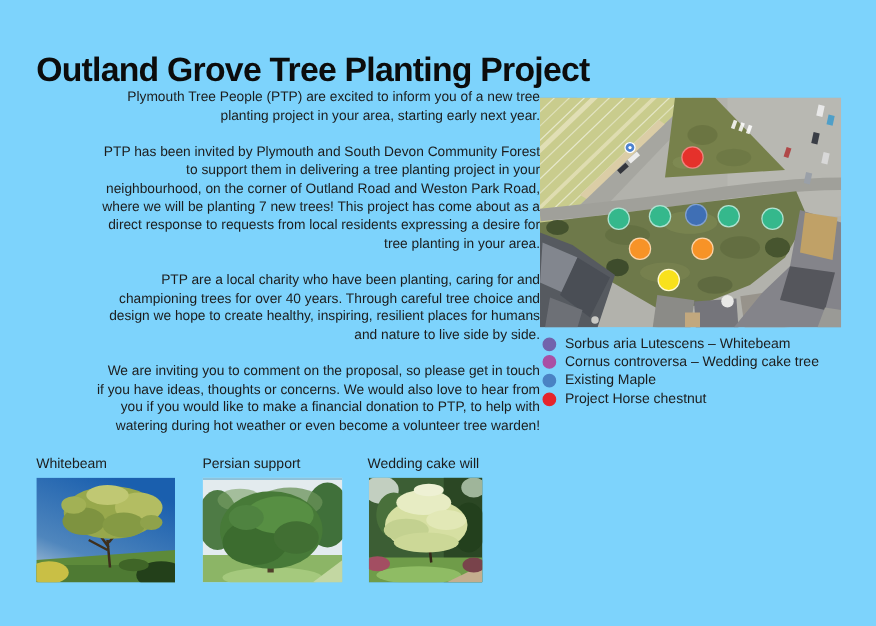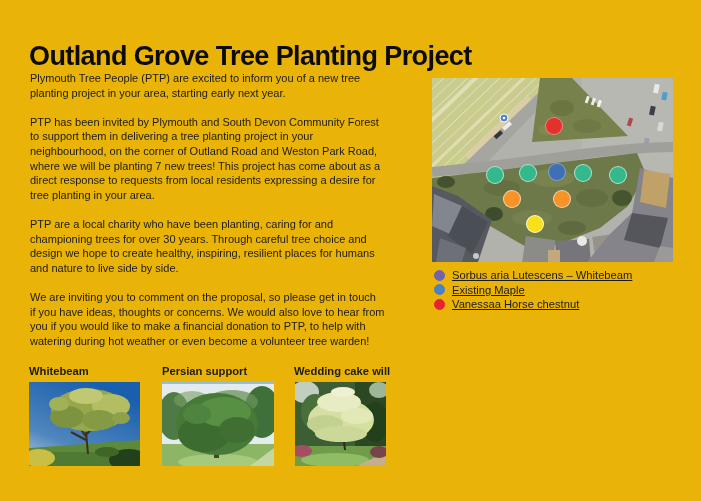--- a/index.html
+++ b/index.html
@@ -1,57 +1,57 @@
 <!DOCTYPE html>
 <html><head>
 <meta charset="utf-8">
 <style>
   html,body{margin:0;padding:0;background:#ffffff;}
-  .page{position:relative;width:701px;height:501px;background:#eab308;overflow:hidden;
+  .page{position:relative;width:701px;height:501px;background:#7dd3fc;overflow:hidden;
         font-family:"Liberation Sans","DejaVu Sans",sans-serif;color:#1b1b1b;}
   .title{position:absolute;left:29px;top:23px;font-size:27px;font-weight:700;
          letter-spacing:-0.6px;color:#0c0c0c;white-space:nowrap;}
   .body-text{position:absolute;left:30px;top:71px;width:402px;font-size:11px;
              line-height:14.6px;color:#1c1c1c;}
-  .body-text p{margin:0 0 14.6px 0;white-space:pre-line;}
+  .body-text p{margin:0 0 14.6px 0;white-space:pre-line;text-align:right;}
   
   .map{position:absolute;left:432px;top:78px;width:241px;height:184px;overflow:hidden;}
   .map svg{display:block;}
   .map-dots{position:absolute;left:0;top:0;width:241px;height:184px;}
   .map-dot{position:absolute;width:18px;height:18px;border-radius:50%;
            border:1.5px solid transparent;box-sizing:border-box;}
   
   .legend{position:absolute;left:432px;top:268px;}
-  .legend-row{display:flex;align-items:center;height:14.6px;padding-left:2px;text-decoration:underline;}
+  .legend-row{display:flex;align-items:center;height:14.6px;padding-left:2px;}
   .legend-dot{width:11px;height:11px;border-radius:50%;border:1.5px solid transparent;
               box-sizing:border-box;margin-right:7px;flex:0 0 auto;}
   .legend-label{font-size:11.2px;color:#1c1c1c;white-space:nowrap;}
   
-  .tree-caption{position:absolute;top:365px;font-size:11.2px;color:#1c1c1c;white-space:nowrap;font-weight:bold;}
+  .tree-caption{position:absolute;top:365px;font-size:11.2px;color:#1c1c1c;white-space:nowrap;}
   .tree-photo{position:absolute;top:382px;height:84px;overflow:hidden;}
   .tree-photo svg{display:block;}
 </style>
 </head>
 <body>
 
 <div class="page">
 
   <h1 class="title">Outland Grove Tree Planting Project</h1>
 
   <div class="body-text">
     <p>Plymouth Tree People (PTP) are excited to inform you of a new tree
 planting project in your area, starting early next year.</p>
     <p>PTP has been invited by Plymouth and South Devon Community Forest
 to support them in delivering a tree planting project in your
 neighbourhood, on the corner of Outland Road and Weston Park Road,
 where we will be planting 7 new trees! This project has come about as a
 direct response to requests from local residents expressing a desire for
 tree planting in your area.</p>
     <p>PTP are a local charity who have been planting, caring for and
-championing trees for over 30 years. Through careful tree choice and
+championing trees for over 40 years. Through careful tree choice and
 design we hope to create healthy, inspiring, resilient places for humans
 and nature to live side by side.</p>
     <p>We are inviting you to comment on the proposal, so please get in touch
 if you have ideas, thoughts or concerns. We would also love to hear from
 you if you would like to make a financial donation to PTP,  to help with
 watering during hot weather or even become a volunteer tree warden!</p>
   </div>
 
   <div class="map">
     <svg width="241" height="184" viewBox="0 0 241 184">
@@ -160,26 +160,30 @@
         <div class="map-dot" style="left: 94px; top: 137px; background-color: rgb(248, 225, 28); border-color: rgba(255, 255, 255, 0.8);"></div>
       </div>
   </div>
 
   <div class="legend">
     <div class="legend-row">
       <span class="legend-dot" style="background-color: rgb(114, 99, 172); border-color: rgb(114, 99, 172);"></span>
       <span class="legend-label">Sorbus aria Lutescens – Whitebeam</span>
     </div>
     <div class="legend-row">
+      <span class="legend-dot" style="background-color: rgb(169, 79, 164); border-color: rgb(169, 79, 164);"></span>
+      <span class="legend-label">Cornus controversa – Wedding cake tree</span>
+    </div>
+    <div class="legend-row">
       <span class="legend-dot" style="background-color: rgb(74, 130, 195); border-color: rgb(74, 130, 195);"></span>
       <span class="legend-label">Existing Maple</span>
     </div>
     <div class="legend-row">
       <span class="legend-dot" style="background-color: rgb(229, 36, 43); border-color: rgb(229, 36, 43);"></span>
-      <span class="legend-label">Vanessaa Horse chestnut</span>
+      <span class="legend-label">Project Horse chestnut</span>
     </div>
   </div>
 
   <div class="tree-caption" style="left:29px">Whitebeam</div>
   <div class="tree-photo" style="left:29px;width:111px">
     <svg width="111" height="84" viewBox="0 0 111 84">
       <defs>
         <linearGradient id="p1sky" x1="0" y1="1" x2="0.55" y2="0">
           <stop offset="0" stop-color="#b9cedd"></stop>
           <stop offset="0.35" stop-color="#4f86bd"></stop>

